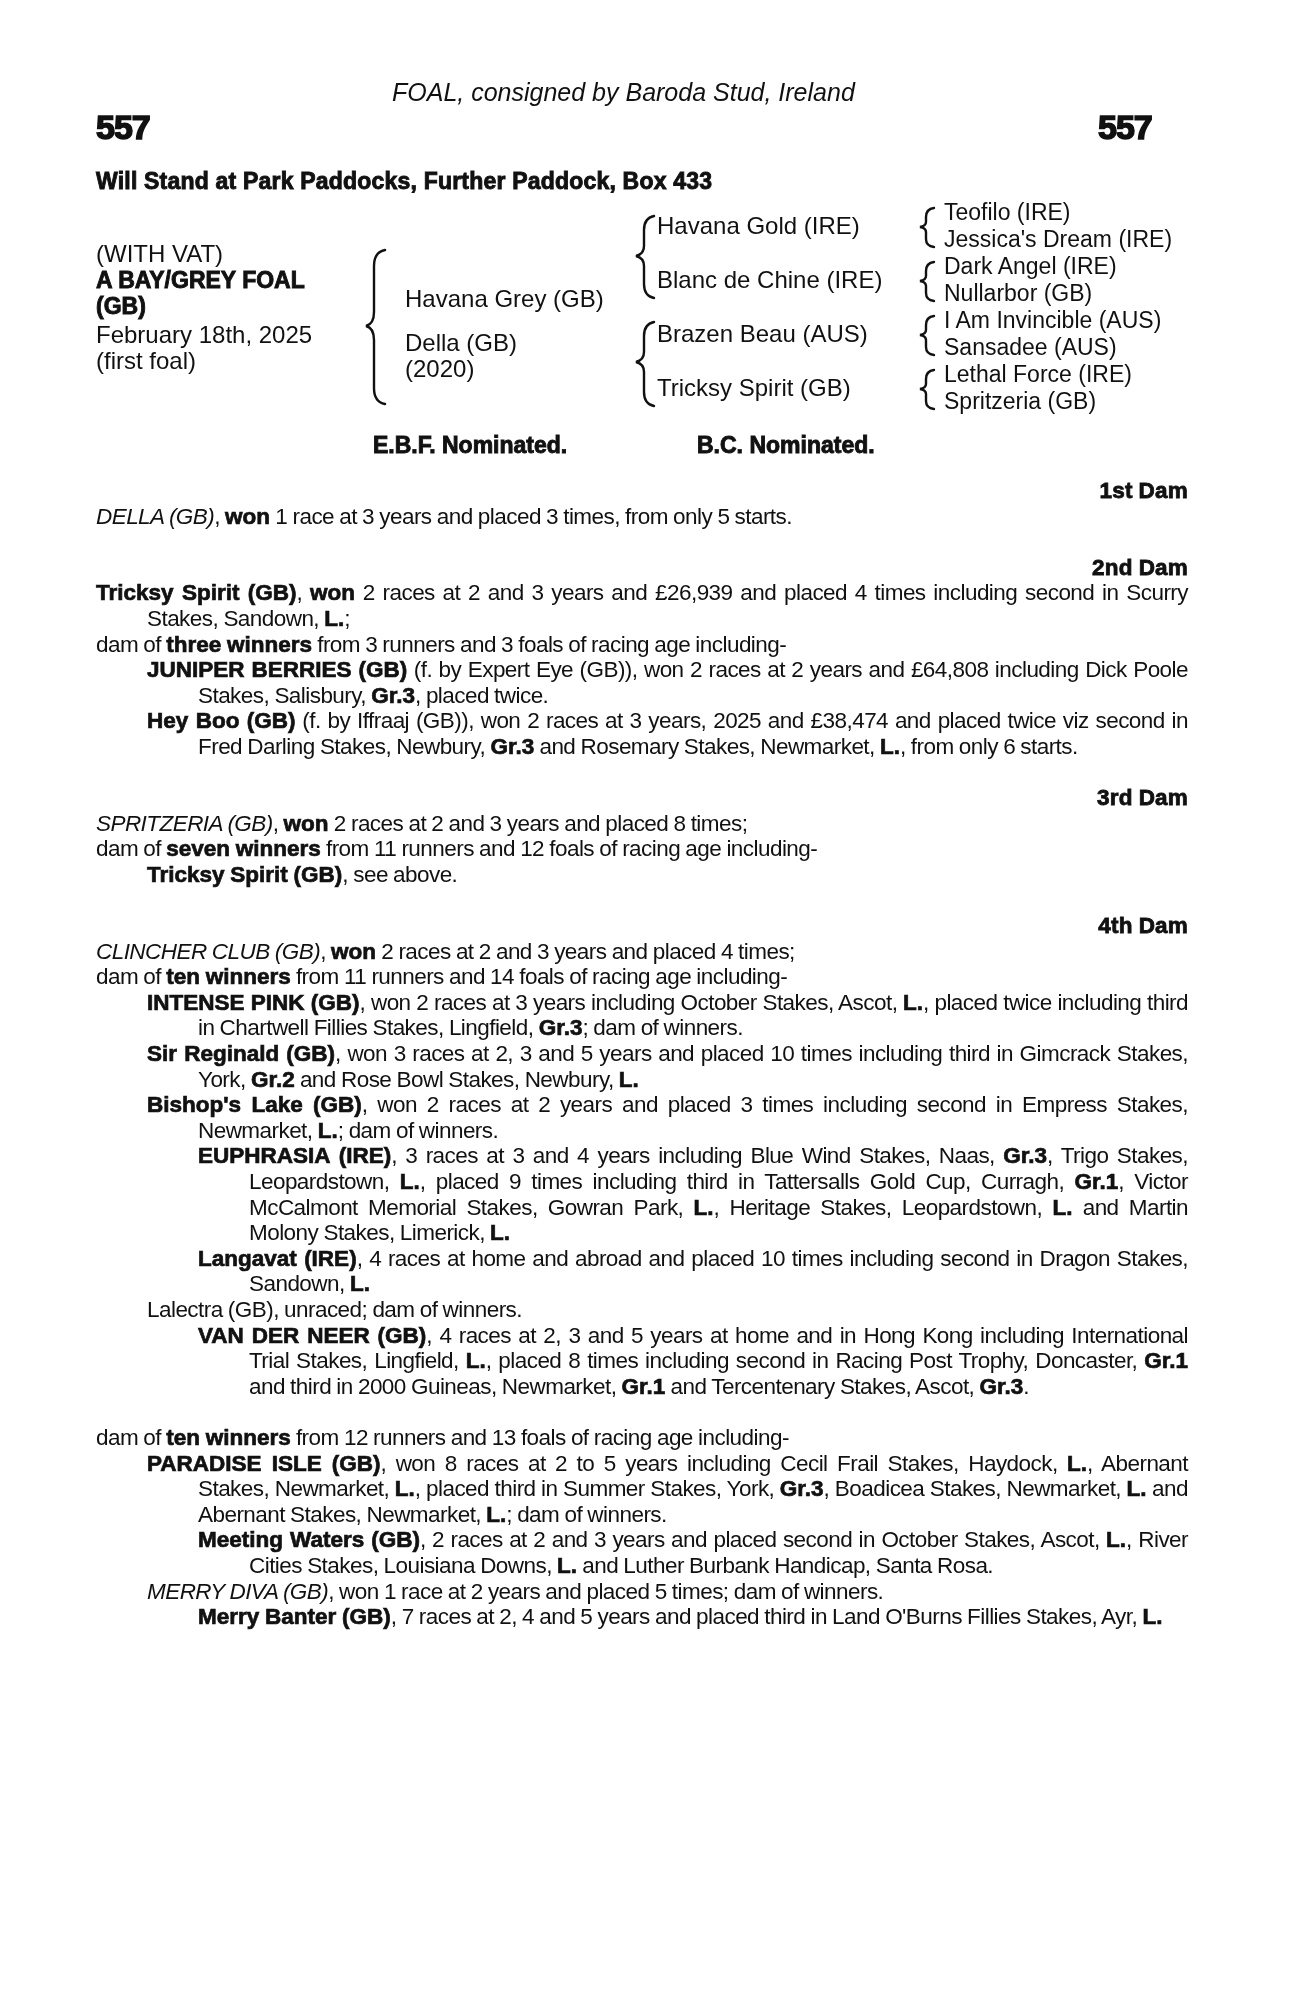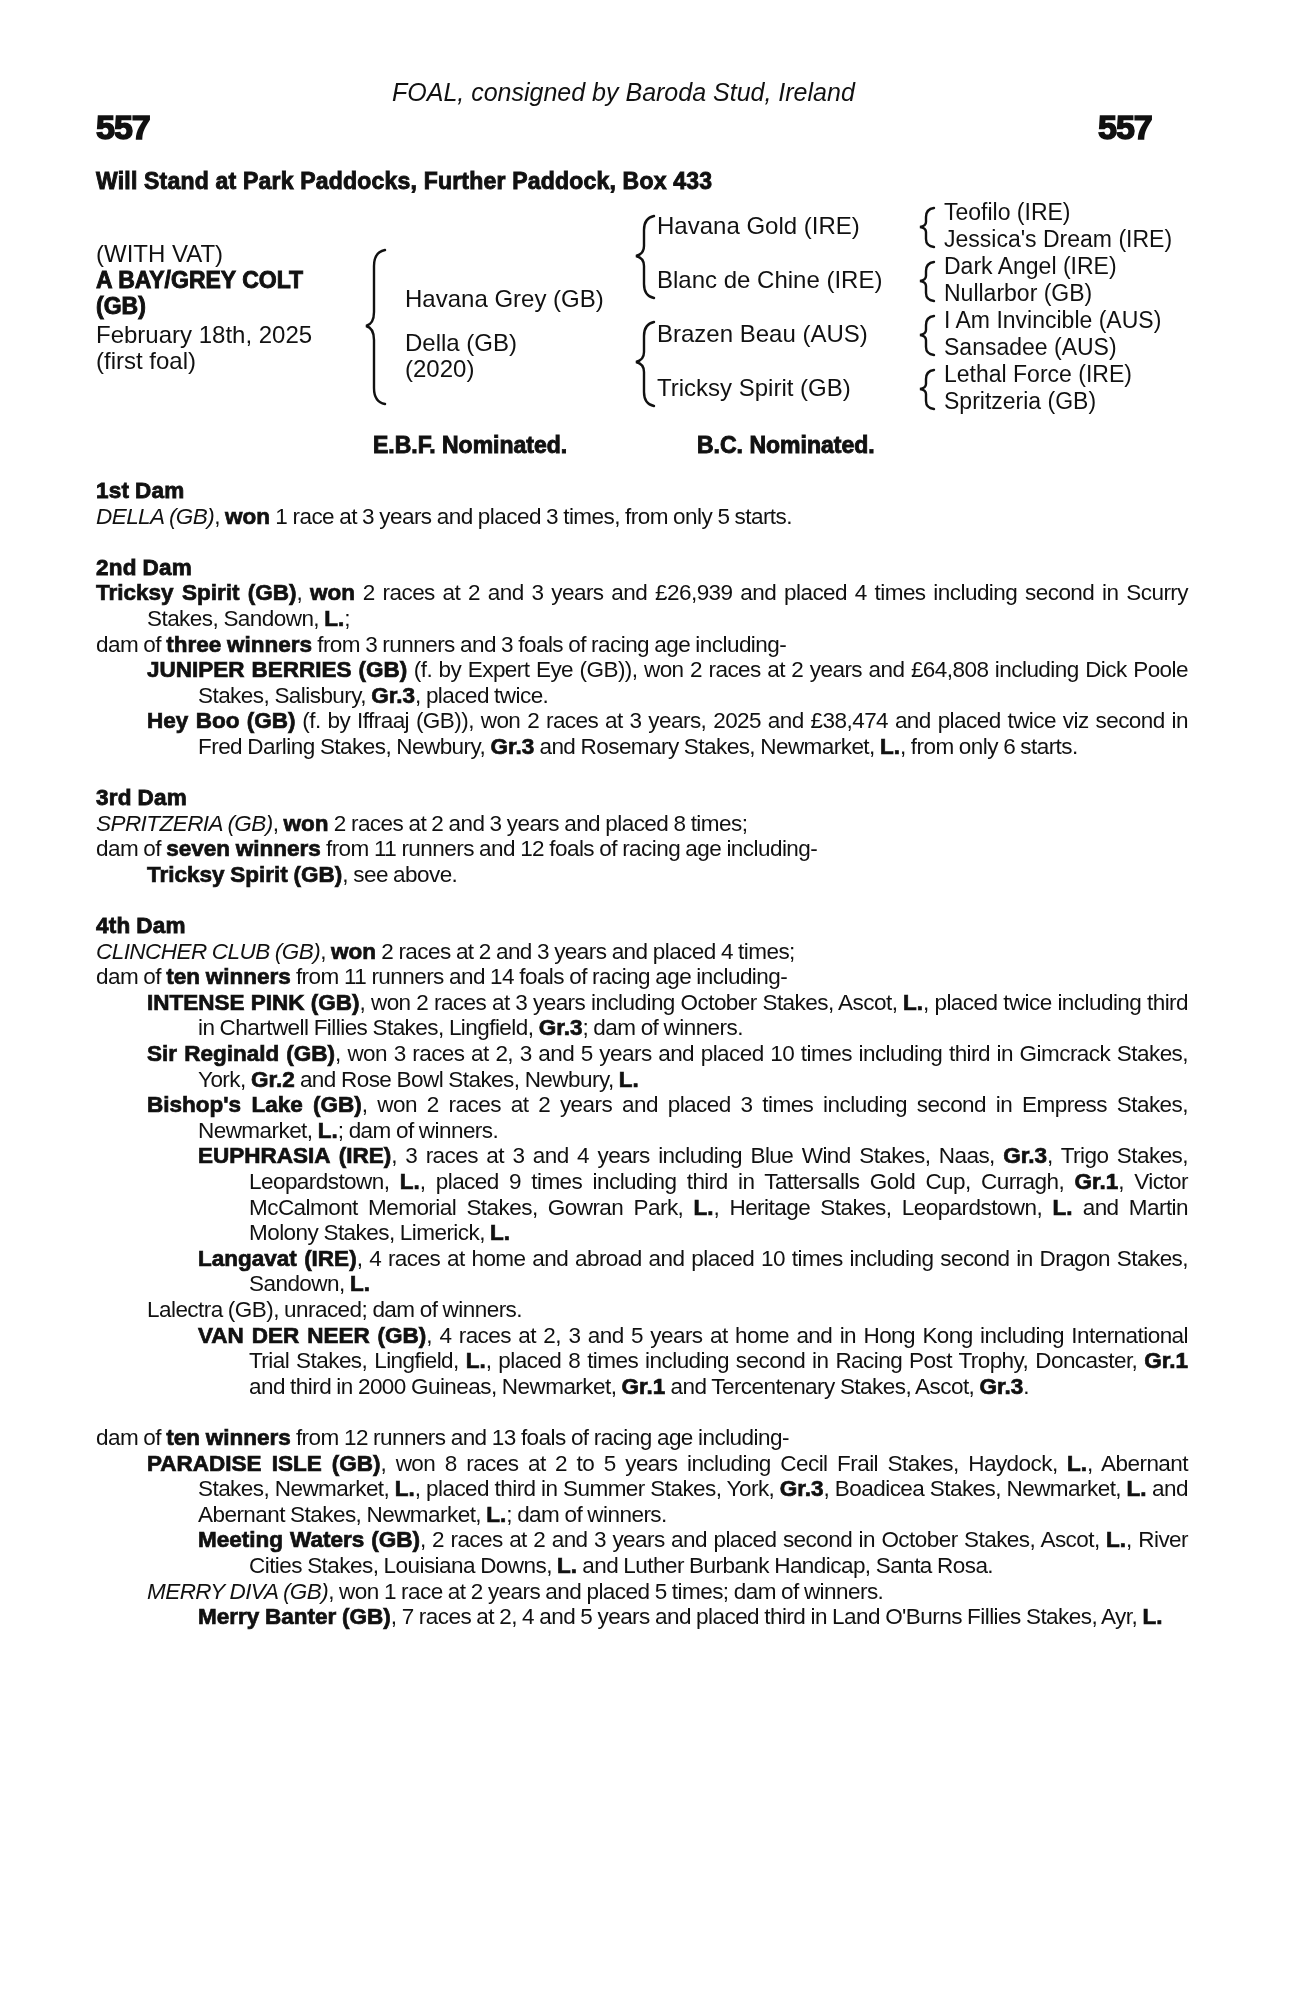--- a/index.html
+++ b/index.html
@@ -20,39 +20,39 @@
   .dam { left:405px; top:330px; }
   .damyr { left:405px; top:356px; }
   .gp { left:657px; }
   .ggp { left:944px; font-size:23px; }
   svg.brackets { position:absolute; left:0; top:0; width:1315px; height:460px; pointer-events:none; }
   .nom { top:432px; font-size:23px; font-weight:bold; -webkit-text-stroke:0.9px #111; white-space:nowrap; }
   .nom1 { left:373px;text-align:right; }
   .nom2 { left:697px; }
   #body-text { position:absolute; left:96px; top:478px; width:1092px; font-size:22.5px; line-height:25.6px; letter-spacing:-0.55px; word-spacing:-0.5px; }
   .sec { margin-bottom:25.6px; }
-  .sec-head { font-weight:bold; -webkit-text-stroke:0.8px #111; letter-spacing:0.2px; }
+  .sec-head { font-weight:bold; -webkit-text-stroke:0.8px #111; letter-spacing:0.2px;text-align:right; }
   .p { text-align:justify; text-align-last:left; }
   .l0 { padding-left:51px; text-indent:-51px; }
   .l1 { padding-left:102px; text-indent:-51px; }
   .l2 { padding-left:153px; text-indent:-51px; }
   .b { font-weight:bold; -webkit-text-stroke:0.7px #111; letter-spacing:0; }
   .i { font-style:italic; }
 </style>
 </head>
 <body>
 
 <div class="abs consignor">FOAL, consigned by Baroda Stud, Ireland</div>
 <div class="abs lot-num lot-left">557</div>
 <div class="abs lot-num lot-right">557</div>
 <div class="abs stand">Will Stand at Park Paddocks, Further Paddock, Box 433</div>
 
 <div class="abs ped-txt vat">(WITH VAT)</div>
 <div class="abs colt">
-  <div>A BAY/GREY COLT</div>
+  <div>A BAY/GREY FOAL</div>
   <div>(GB)</div>
 </div>
 <div class="abs ped-txt dob">February 18th, 2025</div>
 <div class="abs ped-txt foalnote">(first foal)</div>
 
 <svg class="brackets" viewBox="0 0 1315 460">
   <g fill="none" stroke="#111" stroke-width="2.4" stroke-linecap="round">
     <path d="M385,250 Q374,252 374,266 L374,312 Q374,324 366,326 Q374,328 374,340 L374,388 Q374,402 385,404"></path>
     <path d="M654,216 Q644,218 644,230 L644,246 Q644,254 636,256 Q644,258 644,266 L644,284 Q644,296 654,298"></path>
     <path d="M654,322 Q644,324 644,336 L644,352 Q644,360 636,362 Q644,364 644,372 L644,392 Q644,404 654,406"></path>

